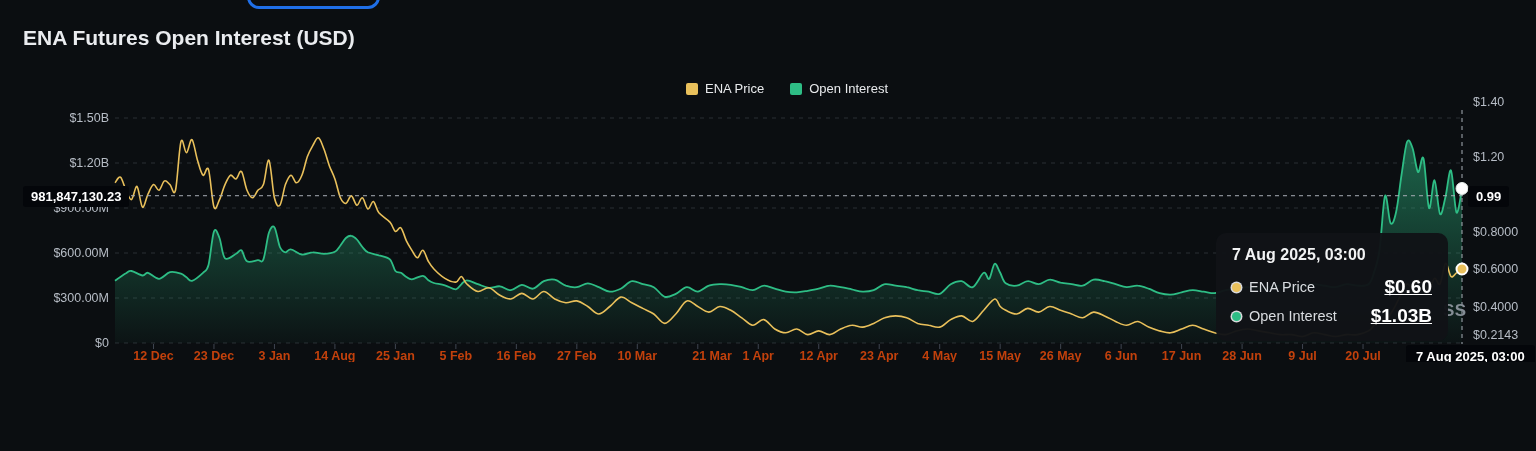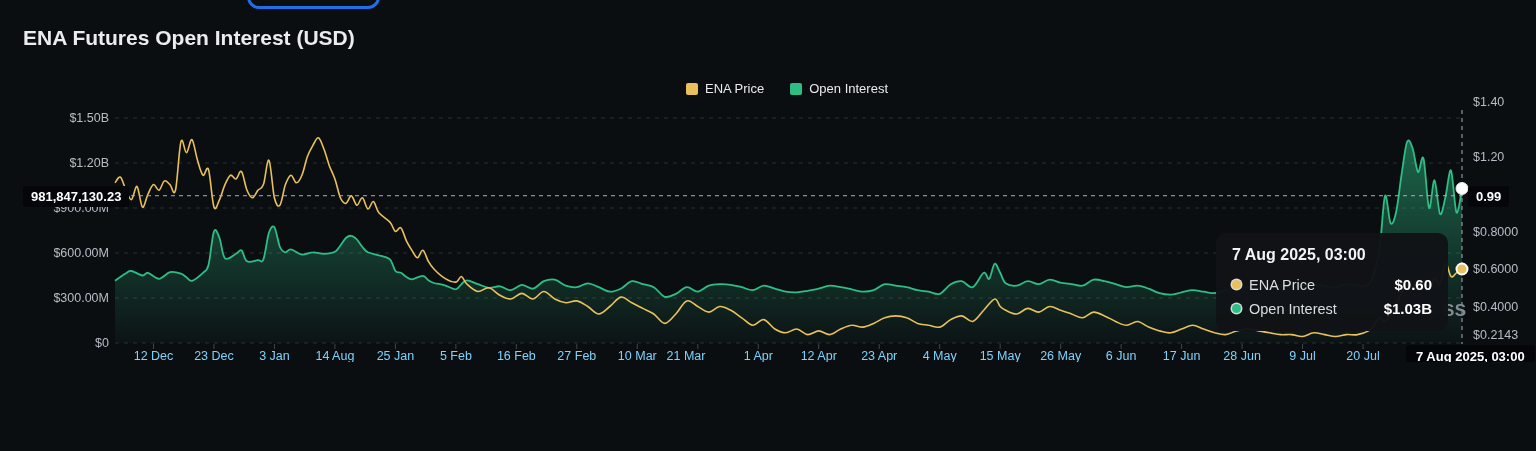--- a/index.html
+++ b/index.html
@@ -10,36 +10,36 @@
             border-radius:12px;background:#0b0e11;z-index:2;}
   #title{position:absolute;left:23px;top:26px;font-size:21px;font-weight:700;color:#eaecef;z-index:2;}
   #legend{position:absolute;left:686px;top:81px;display:flex;gap:26px;align-items:center;z-index:2;}
   .leg-item{display:flex;align-items:center;gap:7px;cursor:pointer;}
   .leg-swatch{width:12px;height:12px;border-radius:2px;}
   .leg-label{font-size:13px;color:#e8eaec;}
   svg#chart{position:absolute;left:0;top:0;z-index:1;}
   .ylab{position:absolute;font-size:12.5px;line-height:16px;color:#b7bdc6;z-index:2;white-space:nowrap;}
   .ylab-left{left:6px;width:103px;text-align:right;}
   .ylab-right{left:1473px;}
-  .xlab{position:absolute;top:349px;transform:translateX(-50%);font-size:12.5px;color:#7dd3fc;
-        white-space:nowrap;z-index:2;}
+  .xlab{position:absolute;top:349px;transform:translateX(-50%);font-size:12.5px;color:#c2410c;
+        white-space:nowrap;z-index:2;font-weight:bold;}
   .cbox{position:absolute;background:#04060a;color:#ffffff;font-weight:700;font-size:13px;
         padding:3px 8px;border-radius:3px;z-index:6;white-space:nowrap;line-height:15px;}
   #cbox-left{left:23px;top:186px;}
   #cbox-right{left:1468px;top:186px;}
   #cbox-date{left:1406px;top:345px;padding:4px 10px;}
   #watermark{position:absolute;left:1443px;top:301px;font-size:17px;font-weight:700;
              color:#858d95;z-index:4;letter-spacing:.5px;text-align:center;}
   #tooltip{position:absolute;left:1216px;top:233px;width:232px;background:rgba(17,19,23,0.97);
            border-radius:10px;padding:13px 16px 14px 16px;z-index:8;}
   #tooltip .tt-title{font-size:16px;font-weight:700;color:#f1f2f3;margin-bottom:12px;}
   .tt-row{display:flex;align-items:center;justify-content:space-between;margin-top:7px;}
   .tt-left{display:flex;align-items:center;gap:8px;font-size:14.5px;color:#d9dce0;}
   .tt-dot{width:9px;height:9px;border-radius:50%;box-shadow:0 0 0 1.5px rgba(238,240,242,.9);}
-  .tt-val{font-size:15px;font-weight:700;color:#ffffff;}
+  .tt-val{font-size:19px;font-weight:700;color:#ffffff;text-decoration:underline;}
 </style>
 </head>
 <body>
 
 <div id="stage">
 
   <div id="btn-frag"></div>
 
   <div id="title">ENA Futures Open Interest (USD)</div>
 
@@ -130,21 +130,21 @@
       <div class="ylab ylab-right" style="top: 327px;">$0.2143</div>
       <div class="xlab" style="left: 153.486px;">12 Dec</div>
       <div class="xlab" style="left: 213.963px;">23 Dec</div>
       <div class="xlab" style="left: 274.441px;">3 Jan</div>
       <div class="xlab" style="left: 334.918px;">14 Aug</div>
       <div class="xlab" style="left: 395.396px;">25 Jan</div>
       <div class="xlab" style="left: 455.873px;">5 Feb</div>
       <div class="xlab" style="left: 516.351px;">16 Feb</div>
       <div class="xlab" style="left: 576.829px;">27 Feb</div>
       <div class="xlab" style="left: 637.306px;">10 Mar</div>
-      <div class="xlab" style="left: 686px;">21 Mar</div>
+      <div class="xlab" style="left: 712px;">21 Mar</div>
       <div class="xlab" style="left: 758.261px;">1 Apr</div>
       <div class="xlab" style="left: 818.739px;">12 Apr</div>
       <div class="xlab" style="left: 879.216px;">23 Apr</div>
       <div class="xlab" style="left: 939.694px;">4 May</div>
       <div class="xlab" style="left: 1000.17px;">15 May</div>
       <div class="xlab" style="left: 1060.65px;">26 May</div>
       <div class="xlab" style="left: 1121.13px;">6 Jun</div>
       <div class="xlab" style="left: 1181.6px;">17 Jun</div>
       <div class="xlab" style="left: 1242.08px;">28 Jun</div>
       <div class="xlab" style="left: 1302.56px;">9 Jul</div>

